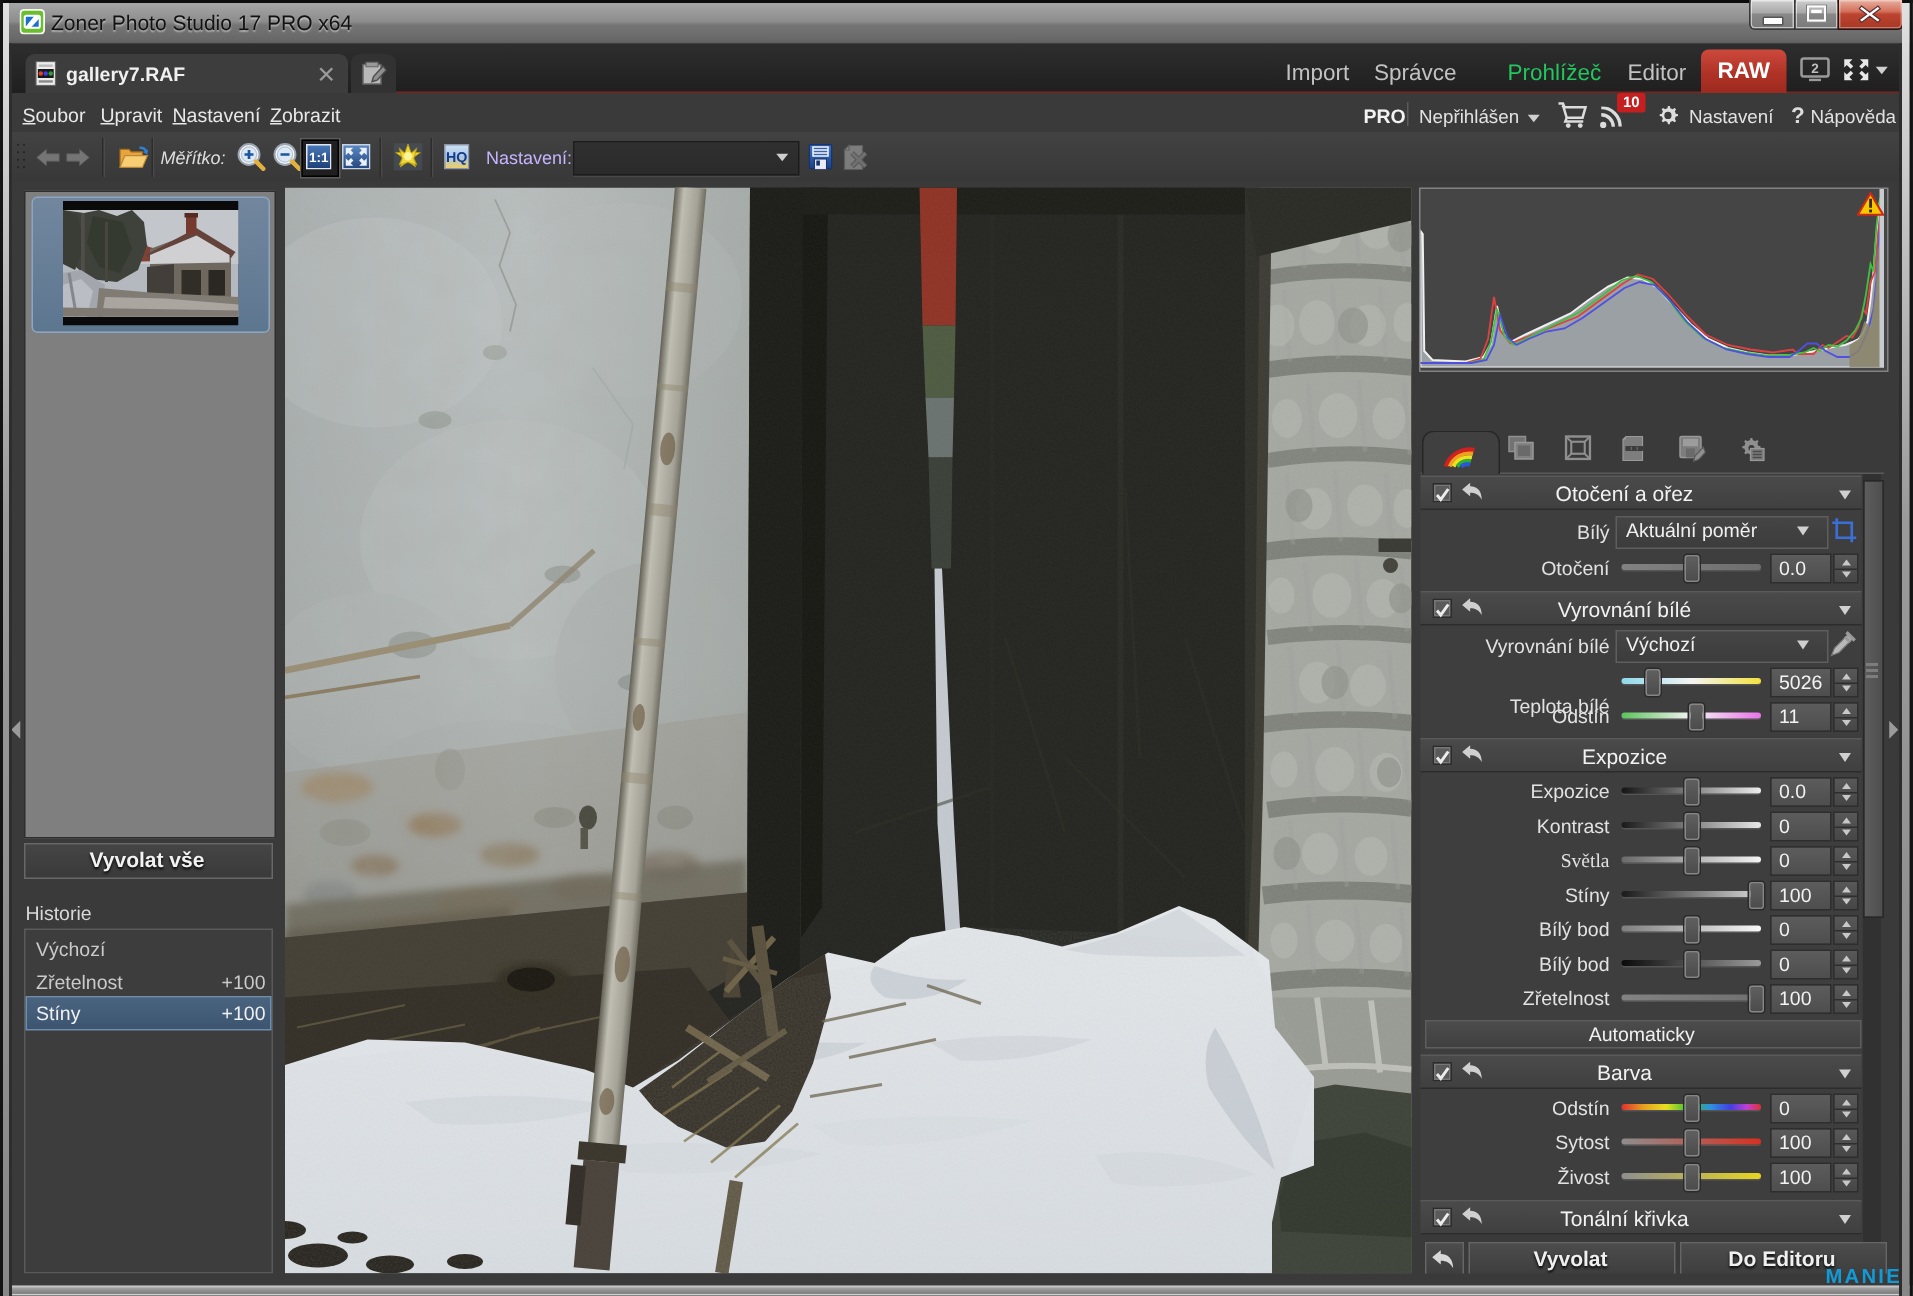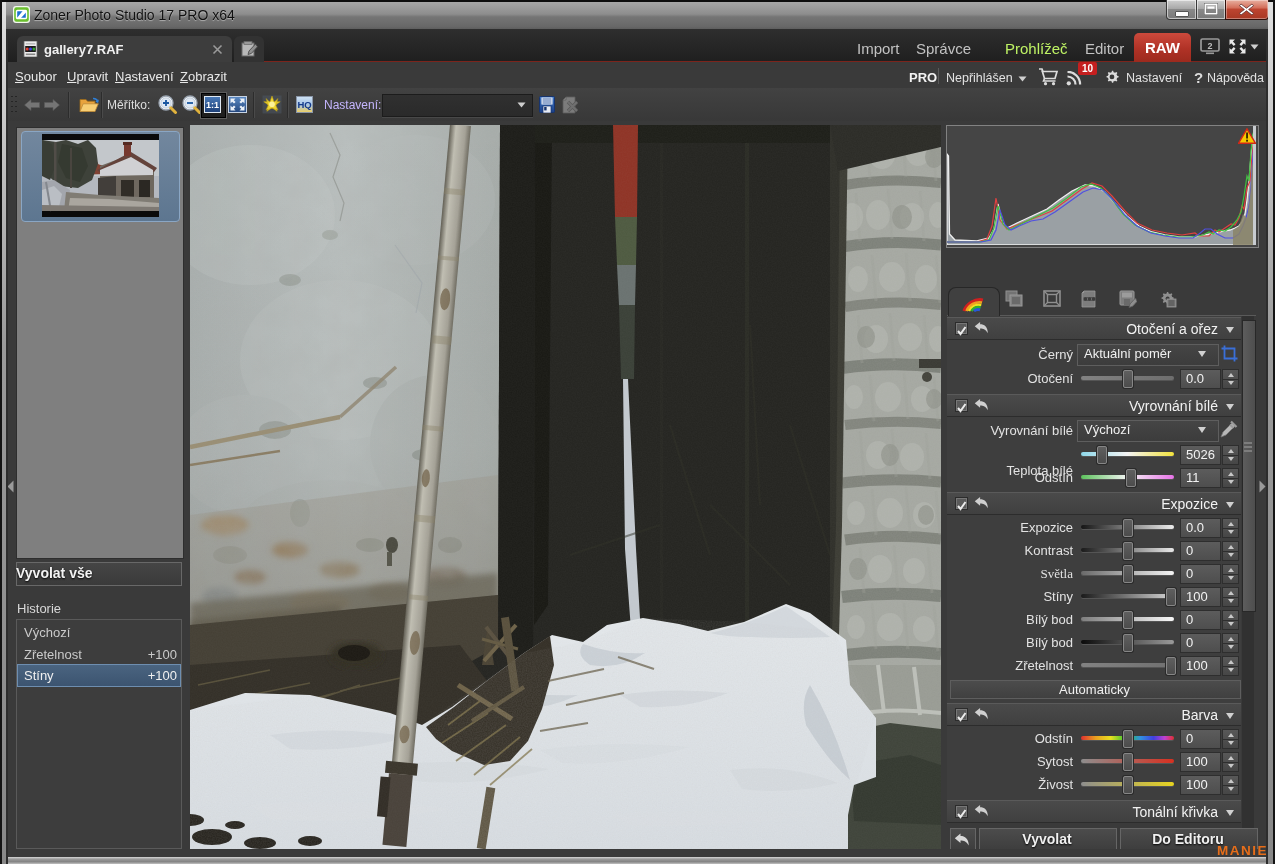--- a/index.html
+++ b/index.html
@@ -2,21 +2,21 @@
 <html><head>
 <meta charset="utf-8">
 <style>
   html,body{margin:0;padding:0;background:#000;}
   #win{position:relative;width:1275px;height:864px;overflow:hidden;
        font-family:"Liberation Sans",sans-serif;background:#3a3a3a;}
   .abs{position:absolute;}
   .vsep{position:absolute;width:1px;background:#2c2c2c;border-right:1px solid #4a4a4a;}
   .sechdr{position:absolute;left:947px;width:294px;height:21px;
           background:linear-gradient(#4a4a4a,#404040);border-top:1px solid #5a5a5a;border-bottom:1px solid #2c2c2c;}
-  .sectitle{position:absolute;font-size:14px;color:#f2f2f2;width:270px;text-align:right;left:948px;}
+  .sectitle{position:absolute;font-size:14px;color:#f2f2f2;width:270px;text-align:center;left:948px;}
   .cb{position:absolute;left:955px;width:11px;height:11px;background:#5a5a5a;border:1px solid #2c2c2c;box-shadow:inset 0 0 0 1px #777;}
   .lbl{position:absolute;left:903px;width:170px;text-align:right;font-size:13px;color:#e2e2e2;}
   .track{position:absolute;left:1081px;width:93px;height:4px;border-radius:2px;box-shadow:0 1px 0 rgba(255,255,255,0.12);}
   .thumb{position:absolute;width:8px;height:16px;background:linear-gradient(#5f5f5f,#4c4c4c);border:1px solid #868686;border-radius:2px;box-shadow:0 0 0 1px #2a2a2a;}
   .val{position:absolute;left:1180px;width:34px;height:16px;background:linear-gradient(#5c5c5c,#4e4e4e);
        border:1px solid #2e2e2e;color:#f2f2f2;font-size:13px;padding:1px 0 1px 5px;}
   .spin{position:absolute;left:1222px;width:15px;height:18px;background:linear-gradient(#585858,#464646);border:1px solid #2e2e2e;}
   .spin:before{content:"";position:absolute;left:4.5px;top:3px;border-left:3px solid transparent;border-right:3px solid transparent;border-bottom:4px solid #c8c8c8;}
   .spin:after{content:"";position:absolute;left:4.5px;bottom:3px;border-left:3px solid transparent;border-right:3px solid transparent;border-top:4px solid #c8c8c8;}
   .spin i{position:absolute;left:0;top:8.5px;width:15px;height:1px;background:#2e2e2e;}
@@ -85,21 +85,21 @@
   <div class="abs" style="left:234px;top:36px;width:30px;height:26px;background:#323232;border-radius:6px 6px 0 0;"></div>
   <svg class="abs" style="left:240px;top:40px;" width="18" height="18" viewBox="0 0 18 18">
     <rect x="2" y="3" width="12" height="13" fill="#b8b8b8" stroke="#666"></rect>
     <rect x="4" y="1.5" width="8" height="3" fill="#999" stroke="#666" stroke-width="0.7"></rect>
     <path d="M15.5 4 L9 11 L8 14.5 L11.4 13.4 L17.5 6.8 Z" fill="#8f8f8f" stroke="#4a4a4a" stroke-width="0.9"></path>
   </svg>
 
   
   <div class="abs" style="left:857px;top:40px;font-size:15px;color:#c2c2c2;">Import</div>
   <div class="abs" style="left:916px;top:40px;font-size:15px;color:#c2c2c2;">Správce</div>
-  <div class="abs" style="left:1005px;top:40px;font-size:15px;color:#bef264;">Prohlížeč</div>
+  <div class="abs" style="left:1005px;top:40px;font-size:15px;color:#22c55e;">Prohlížeč</div>
   <div class="abs" style="left:1085px;top:40px;font-size:15px;color:#c2c2c2;">Editor</div>
   
   <div class="abs" style="left:1134px;top:33px;width:57px;height:29px;border-radius:5px 5px 0 0;
     background:linear-gradient(#cc4a3c,#b03226 55%,#9c2a1e);"></div>
   <div class="abs" style="left:1145px;top:39px;font-size:15px;font-weight:bold;color:#fff;">RAW</div>
   
   <svg class="abs" style="left:1200px;top:38px;" width="20" height="17" viewBox="0 0 20 17">
     <rect x="1" y="1" width="18" height="12" rx="1.5" fill="none" stroke="#9a9a9a" stroke-width="1.7"></rect>
     <text x="10" y="10.5" font-family="Liberation Sans" font-size="9" font-weight="bold" fill="#bdbdbd" text-anchor="middle">2</text>
     <rect x="6" y="14.5" width="8" height="1.6" fill="#9a9a9a"></rect>
@@ -172,21 +172,21 @@
   </svg>
   <div class="vsep" style="left:68px;top:92px;height:26px;"></div>
   
   <svg class="abs" style="left:79px;top:95px;" width="21" height="18" viewBox="0 0 21 18">
     <path d="M14 3.5 a5 5 0 0 1 5 3" fill="none" stroke="#2f7fd6" stroke-width="1.6"></path>
     <path d="M19.2 8.2 L19.6 4.6 L16.4 6.4 Z" fill="#2f7fd6"></path>
     <path d="M1 4.5 L7 4.5 L8.5 6.2 L16 6.2 L16 16.5 L1 16.5 Z" fill="#e8a33d" stroke="#9a6a1a" stroke-width="0.8"></path>
     <path d="M1 16.5 L4.2 8.8 L19.3 8.8 L16 16.5 Z" fill="#f7ce74" stroke="#b9883a" stroke-width="0.8"></path>
   </svg>
   <div class="vsep" style="left:101px;top:92px;height:26px;"></div>
-  <div class="abs" style="left:107px;top:98px;font-size:12px;color:#dedede;">Měřítko:</div>
+  <div class="abs" style="left:107px;top:98px;font-size:12px;color:#dedede;font-style:italic;">Měřítko:</div>
   
   <svg class="abs" style="left:157px;top:95px;" width="21" height="19" viewBox="0 0 21 19">
     <circle cx="9" cy="8" r="7" fill="#f2f6fa" stroke="#9aa4b0" stroke-width="1.3"></circle>
     <circle cx="9" cy="8" r="5.1" fill="#dfe9f4" stroke="#b8c4d2" stroke-width="0.8"></circle>
     <path d="M9 5 L9 11 M6 8 L12 8" stroke="#1a57a0" stroke-width="1.8"></path>
     <path d="M13.8 12.8 L18.5 17.5" stroke="#e0b23c" stroke-width="3" stroke-linecap="round"></path>
   </svg>
   
   <svg class="abs" style="left:181px;top:95px;" width="21" height="19" viewBox="0 0 21 19">
     <circle cx="9" cy="8" r="7" fill="#f2f6fa" stroke="#9aa4b0" stroke-width="1.3"></circle>
@@ -316,21 +316,21 @@
 
       <path d="M24 52 L58 55 L117 58 L117 71 L22 71 Z" fill="#8a857b"></path>
       <path d="M28 58 L68 59 L117 63 L117 71 L26 71 Z" fill="#b8b4ab"></path>
       <path d="M0 65 L117 67 L117 71 L0 71 Z" fill="#87827a"></path>
       <rect x="0" y="0" width="117" height="71" fill="#30343a" opacity="0.1"></rect>
     </g>
   </svg>
   
   <div class="abs" style="left:16px;top:562px;width:164px;height:22px;background:linear-gradient(#454545,#3a3a3a);
        border:1px solid #686868;"></div>
-  <div class="abs" style="left:16px;top:565px;width:164px;text-align:left;font-size:14px;font-weight:bold;color:#f2f2f2;
+  <div class="abs" style="left:16px;top:565px;width:164px;text-align:center;font-size:14px;font-weight:bold;color:#f2f2f2;
        text-shadow:0 1px 2px #000;">Vyvolat vše</div>
   
   <div class="abs" style="left:17px;top:601px;font-size:13px;color:#d8d8d8;">Historie</div>
   <div class="abs" style="left:16px;top:619px;width:164px;height:228px;background:#3d3d3d;border:1px solid #5a5a5a;"></div>
   <div class="abs" style="left:24px;top:625px;font-size:13px;color:#cacaca;">Výchozí</div>
   <div class="abs" style="left:24px;top:647px;font-size:13px;color:#cacaca;">Zřetelnost</div>
   <div class="abs" style="left:137px;top:647px;width:40px;text-align:right;font-size:13px;color:#cacaca;">+100</div>
   <div class="abs" style="left:17px;top:664px;width:162px;height:21px;background:linear-gradient(#4a6480,#3c5470);
        border:1px solid #6e8eb0;"></div>
   <div class="abs" style="left:24px;top:668px;font-size:13px;color:#f0f0f0;">Stíny</div>
@@ -716,21 +716,21 @@
   <div class="sechdr" style="top:317px;"></div>
   <div class="cb" style="top:322px;"><svg width="11" height="11" viewBox="0 0 11 11">
         <path d="M2 5 L4.5 8 L9.5 1" fill="none" stroke="#ececec" stroke-width="2"></path>
       </svg></div>
   <svg class="undoic" style="left:974px;top:321px;" width="15" height="13" viewBox="0 0 16 13">
     <path d="M6.5 0.5 L6.5 3 C11 3 14.5 5.5 14.8 12.5 C12.5 8.5 10 7.6 6.5 7.5 L6.5 10 L0.8 5.2 Z" fill="#cfcfcf"></path>
   </svg>
   <div class="sectitle" style="top:321px;">Otočení a ořez</div>
   <div class="dda" style="left:1226px;top:327px;"></div>
 
-  <div class="lbl" style="top:347px;">Černý</div>
+  <div class="lbl" style="top:347px;">Bílý</div>
   <div class="ddl" style="top:344px;">Aktuální poměr</div>
   <div class="dda" style="left:1198px;top:351px;"></div>
   <svg class="abs" style="left:1221px;top:345px;" width="17" height="17" viewBox="0 0 17 17">
     <path d="M3.5 0.5 L3.5 13.5 L16.5 13.5" fill="none" stroke="#3a6fd8" stroke-width="1.8"></path>
     <path d="M0.5 3.5 L13.5 3.5 L13.5 16.5" fill="none" stroke="#3a6fd8" stroke-width="1.8"></path>
   </svg>
 
   <div class="lbl" style="top:371px;">Otočení</div>
   <div class="track" style="top:376px;background:linear-gradient(90deg,#828282,#6e6e6e);"></div>
   <div class="thumb" style="left:1123px;top:370px;"></div>
@@ -905,14 +905,14 @@
   <div class="abs" style="left:0;top:857px;width:1275px;height:7px;
        background:linear-gradient(#d8d8d8,#9a9a9a 30%,#7f7f7f 75%,#efefef 90%,#222 100%);"></div>
   <div class="abs" style="left:0;top:0;width:2px;height:864px;background:#141414;"></div>
   <div class="abs" style="left:2px;top:2px;width:4px;height:862px;background:linear-gradient(#e0e0e0,#9a9a9a 40%,#888);"></div>
   <div class="abs" style="left:6px;top:29px;width:2px;height:835px;background:#2d2d2d;"></div>
   <div class="abs" style="left:1273px;top:0;width:2px;height:864px;background:#141414;"></div>
   <div class="abs" style="left:1268px;top:2px;width:5px;height:862px;background:linear-gradient(#e0e0e0,#9a9a9a 40%,#888);"></div>
   <div class="abs" style="left:1266px;top:29px;width:2px;height:835px;background:#2d2d2d;"></div>
 
   
-  <div class="abs" style="left:1217px;top:843px;font-size:13.5px;font-weight:bold;color:#f97316;opacity:0.9;letter-spacing:1.5px;">MANIE</div>
+  <div class="abs" style="left:1217px;top:843px;font-size:13.5px;font-weight:bold;color:#0ea5e9;opacity:0.9;letter-spacing:1.5px;">MANIE</div>
 </div>
 
 </body></html>

